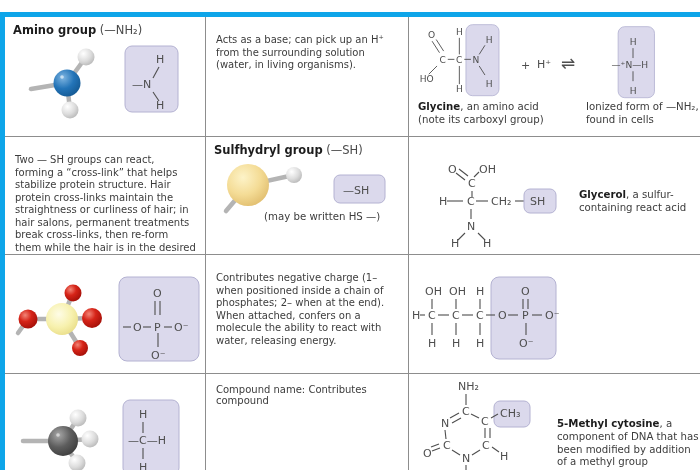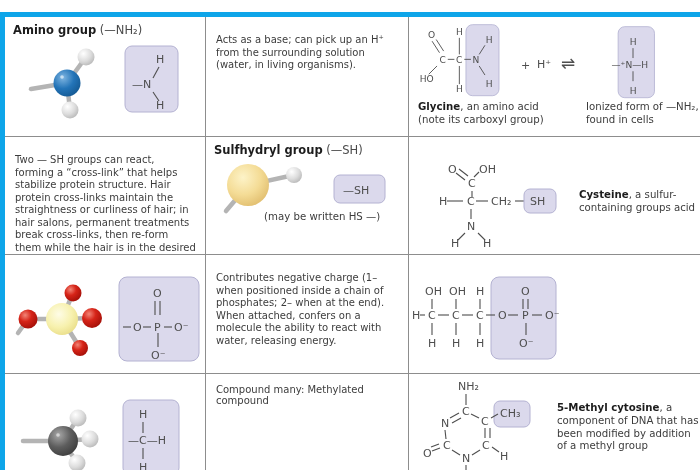--- a/index.html
+++ b/index.html
@@ -176,21 +176,21 @@
       <rect class="hbox" x="87" y="42" width="32" height="24" rx="6"></rect>
       <text x="93" y="58">SH</text>
       <line class="bond" x1="34" y1="62" x2="34" y2="72"></line>
       <text x="30" y="83">N</text>
       <line class="bond" x1="28" y1="86" x2="21" y2="93"></line>
       <line class="bond" x1="41" y1="86" x2="48" y2="93"></line>
       <text x="14" y="100">H</text>
       <text x="46" y="100">H</text>
     </svg>
     <div class="cap" style="left:170px;top:52px;width:122px">
-      <span class="b">Cysteine</span><span>, a sulfur-containing groups acid</span>
+      <span class="b">Glycerol</span><span>, a sulfur-containing react acid</span>
     </div>
   </div>
 
   <div class="cell">
     <svg class="fig" style="left:4px;top:26px" width="106" height="92" viewBox="0 0 106 92">
       <line class="stick" x1="53" y1="38" x2="64" y2="12"></line>
       <line class="stick" x1="53" y1="38" x2="83" y2="37"></line>
       <line class="stick" x1="53" y1="38" x2="71" y2="67"></line>
       <line class="stick" x1="53" y1="38" x2="19" y2="38"></line>
       <line class="stick" x1="19" y1="38" x2="9" y2="52"></line>
@@ -272,21 +272,21 @@
       <rect class="hbox" x="2" y="2" width="56" height="75" rx="7"></rect>
       <text x="18" y="20">H</text>
       <line class="bond" x1="22" y1="24" x2="22" y2="35"></line>
       <text x="7" y="46">—C—H</text>
       <line class="bond" x1="22" y1="50" x2="22" y2="61"></line>
       <text x="18" y="73">H</text>
     </svg>
   </div>
 
   <div class="cell lastr">
-    <div class="cmpd">Compound many: Methylated compound</div>
+    <div class="cmpd">Compound name: Contributes compound</div>
   </div>
 
   <div class="cell lastc lastr">
     <svg class="fig" style="left:12px;top:1px" width="120" height="110" viewBox="0 0 120 110">
       <rect class="hbox" x="73" y="26" width="36" height="26" rx="6"></rect>
       <text x="37" y="15">NH₂</text>
       <line class="bond" x1="45" y1="19" x2="45" y2="30"></line>
       <text x="41" y="40">C</text>
       <text x="20" y="52">N</text>
       <line class="bond" x1="29" y1="43" x2="38" y2="38"></line>
@@ -304,18 +304,18 @@
       <text x="61" y="74">C</text>
       <line class="bond" x1="71" y1="72" x2="78" y2="77"></line>
       <text x="79" y="85">H</text>
       <line class="bond" x1="64" y1="53" x2="64" y2="63"></line>
       <line class="bond" x1="69" y1="53" x2="69" y2="63"></line>
       <text x="60" y="50">C</text>
       <line class="bond" x1="50" y1="39" x2="58" y2="43"></line>
       <line class="bond" x1="70" y1="43" x2="77" y2="39"></line>
       <text x="79" y="42">CH₃</text>
     </svg>
-    <div class="cap" style="left:148px;top:28px;width:142px">
+    <div class="cap" style="left:148px;top:44px;width:142px">
       <span class="b">5-Methyl cytosine</span><span>, a component of DNA that has been modified by addition of a methyl group</span>
     </div>
   </div>
 
 </div>
 
 </body></html>

